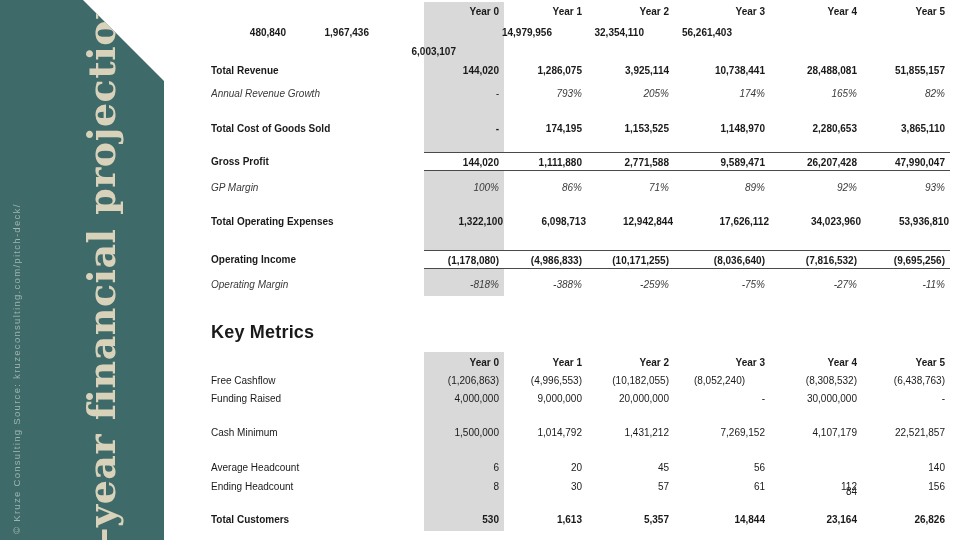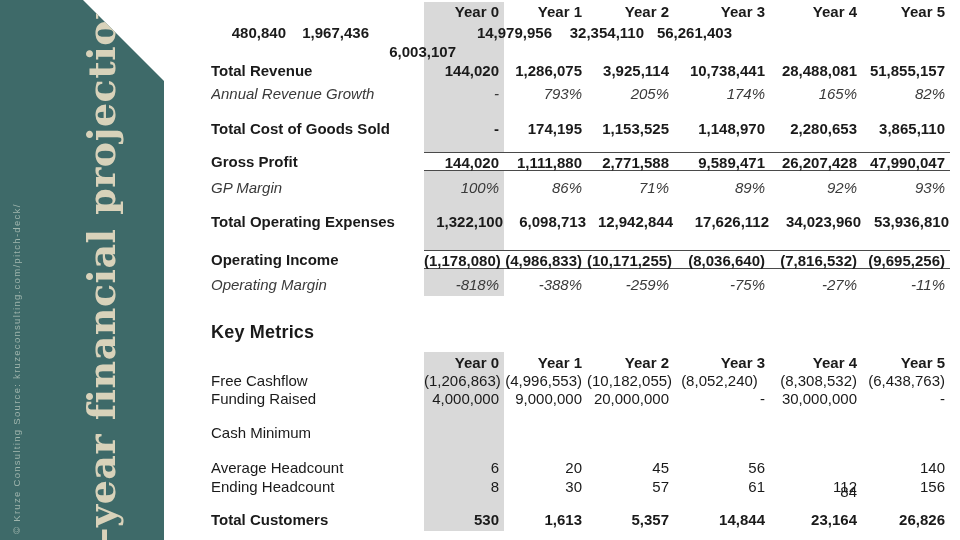--- a/index.html
+++ b/index.html
@@ -25,21 +25,21 @@
     position:absolute; left:11px; top:534px; width:524px; height:16px;
     transform:rotate(-90deg); transform-origin:0 0;
     font-size:9.5px; letter-spacing:1.3px; color:#9fb5ad; white-space:nowrap;
   }
 
   
   .gray-col { position:absolute; left:424px; width:80px; background:#d9d9d9; }
   #gray1 { top:2px;   height:294px; }
   #gray2 { top:352px; height:179px; }
 
-  .t-row { position:absolute; left:211px; display:flex; height:18px; line-height:18px; font-size:15px; }
+  .t-row { position:absolute; left:211px; display:flex; height:18px; line-height:18px; font-size:10px; }
   .t-label { width:213px; text-align:left; overflow:hidden; white-space:nowrap; }
   .t-nums  { display:flex; }
   .t-cell  { text-align:right; padding-right:5px; box-sizing:border-box; white-space:nowrap; }
   .t-row.bold  .t-label, .t-row.bold  .t-cell { font-weight:bold; }
   .t-row.italic .t-label, .t-row.italic .t-cell { font-style:italic; color:#3a3a3a; }
   .t-row.header .t-cell { font-weight:bold; }
   .t-row.bordered { height:19px; line-height:19px; }
   .t-row.bordered .t-nums {
     border-top:1.5px solid #4a4a4a; border-bottom:1.5px solid #4a4a4a;
     background:#ffffff; box-sizing:border-box;
@@ -204,20 +204,28 @@
             <div class="t-cell" style="width: 80px;">4,000,000</div>
             <div class="t-cell" style="width: 83px;">9,000,000</div>
             <div class="t-cell" style="width: 87px;">20,000,000</div>
             <div class="t-cell" style="width: 96px;">-</div>
             <div class="t-cell" style="width: 92px;">30,000,000</div>
             <div class="t-cell" style="width: 88px;">-</div>
           </div>
         </div>
         <div class="t-row " style="top: 424px;">
           <div class="t-label">Cash Minimum</div>
+          <div class="t-nums">
+            <div class="t-cell" style="width: 80px;">1,500,000</div>
+            <div class="t-cell" style="width: 83px;">1,014,792</div>
+            <div class="t-cell" style="width: 87px;">1,431,212</div>
+            <div class="t-cell" style="width: 96px;">7,269,152</div>
+            <div class="t-cell" style="width: 92px;">4,107,179</div>
+            <div class="t-cell" style="width: 88px;">22,521,857</div>
+          </div>
         </div>
         <div class="t-row " style="top: 459px;">
           <div class="t-label">Average Headcount</div>
           <div class="t-nums">
             <div class="t-cell" style="width: 80px;">6</div>
             <div class="t-cell" style="width: 83px;">20</div>
             <div class="t-cell" style="width: 87px;">45</div>
             <div class="t-cell" style="width: 96px;">56</div>
             <div class="t-cell" style="width: 92px; margin-top: 24px;">84</div>
             <div class="t-cell" style="width: 88px;">140</div>

